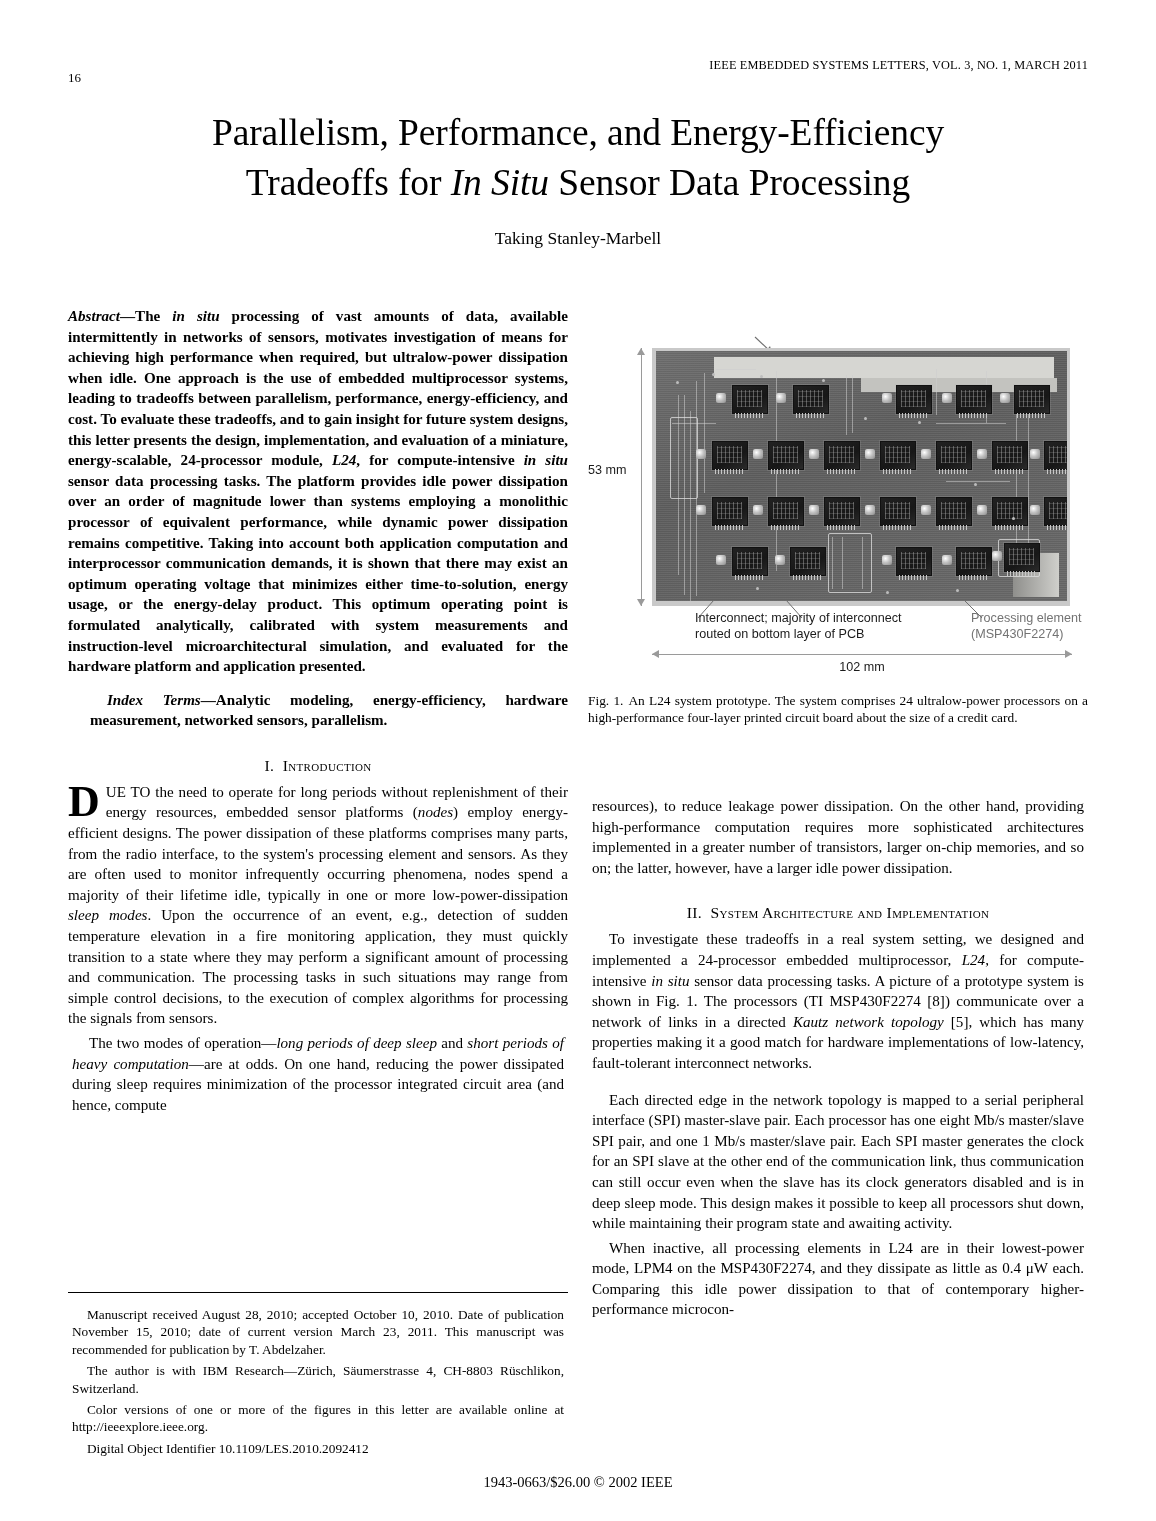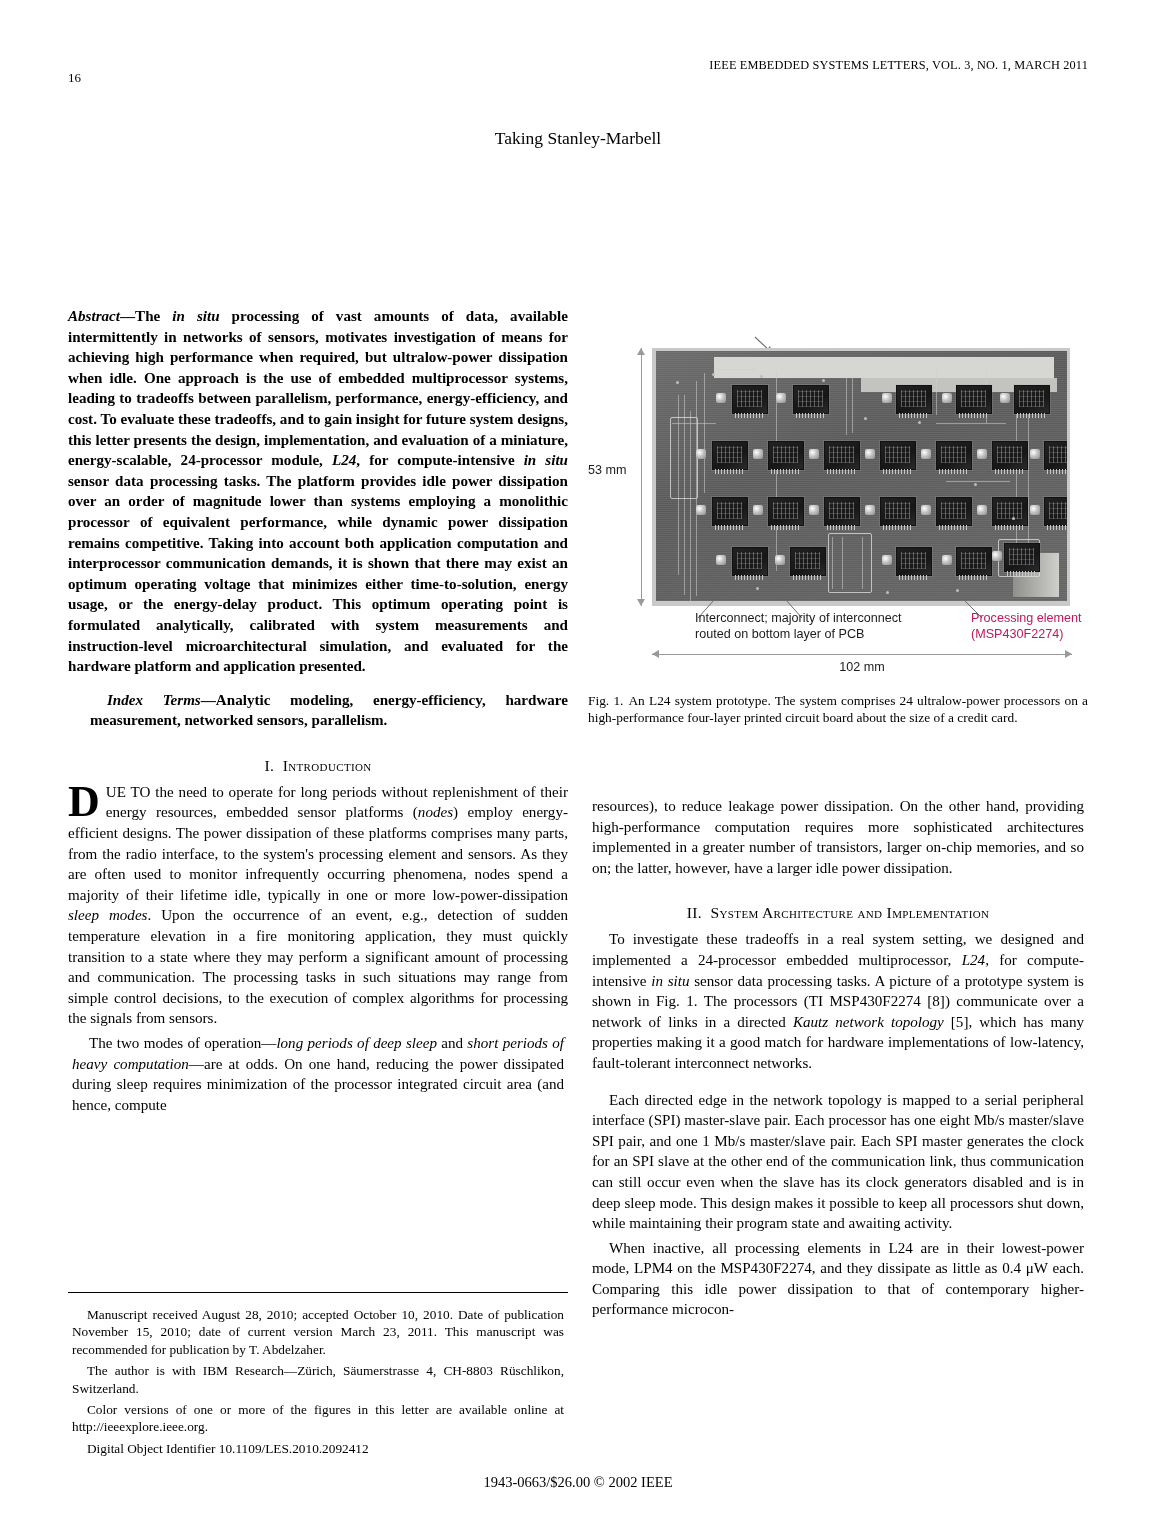--- a/index.html
+++ b/index.html
@@ -348,21 +348,21 @@
     color: #1b1b1b;
   }
   .fig-note-br {
     position: absolute;
     left: 383px;
     top: 311px;
     width: 130px;
     font-family: "Liberation Sans", sans-serif;
     font-size: 12.6px;
     line-height: 15.5px;
-    color: #be185d;
+    color: #737373;
   }
 
   .caption {
     position: absolute;
     left: 588px;
     top: 692px;
     width: 500px;
     font-size: 13.4px;
     line-height: 17.2px;
     text-align: justify;
@@ -375,20 +375,24 @@
 <body>
 
 <div class="page">
 
   <div class="runhead">
     <span class="pageno">16</span>
     <span class="journal">IEEE EMBEDDED SYSTEMS LETTERS, VOL. 3, NO. 1, MARCH 2011</span>
   </div>
 
   <div class="titleblock">
+    <div class="title">
+      <span>Parallelism, Performance, and Energy-Efficiency</span><br>
+      <span>Tradeoffs for </span><span class="it">In Situ</span><span> Sensor Data Processing</span>
+    </div>
     <div class="author">Taking Stanley-Marbell</div>
   </div>
 
   <div class="col-left">
 
     <div class="abstract">
       <span class="lead">Abstract</span><span>—</span><span>The </span><span class="it">in situ</span><span> processing of vast amounts of data, available intermittently in networks of sensors, motivates investigation of means for achieving high performance when required, but ultralow-power dissipation when idle. One approach is the use of embedded multiprocessor systems, leading to tradeoffs between parallelism, performance, energy-efficiency, and cost. To evaluate these tradeoffs, and to gain insight for future system designs, this letter presents the design, implementation, and evaluation of a miniature, energy-scalable, 24-processor module, </span><span class="it">L24</span><span>, for compute-intensive </span><span class="it">in situ</span><span> sensor data processing tasks. The platform provides idle power dissipation over an order of magnitude lower than systems employing a monolithic processor of equivalent performance, while dynamic power dissipation remains competitive. Taking into account both application computation and interprocessor communication demands, it is shown that there may exist an optimum operating voltage that minimizes either time-to-solution, energy usage, or the energy-delay product. This optimum operating point is formulated analytically, calibrated with system measurements and instruction-level microarchitectural simulation, and evaluated for the hardware platform and application presented.</span>
     </div>
 
     <div class="idxterms">

